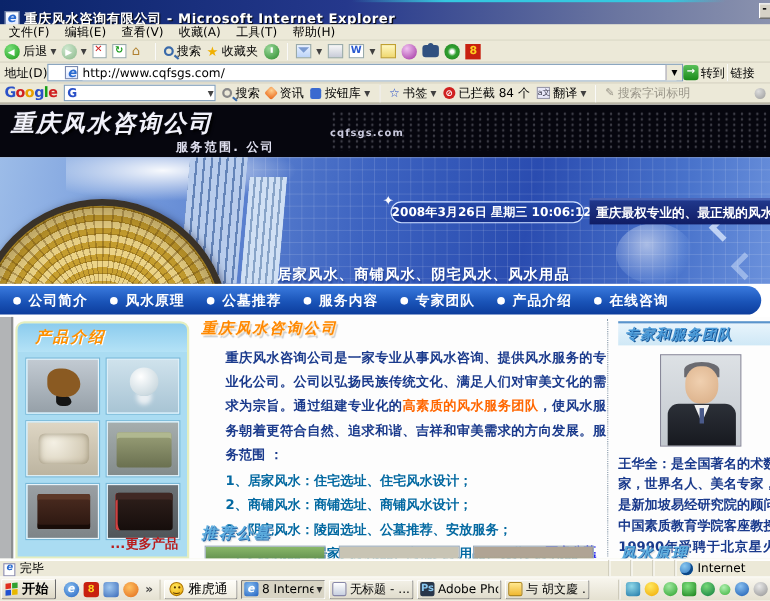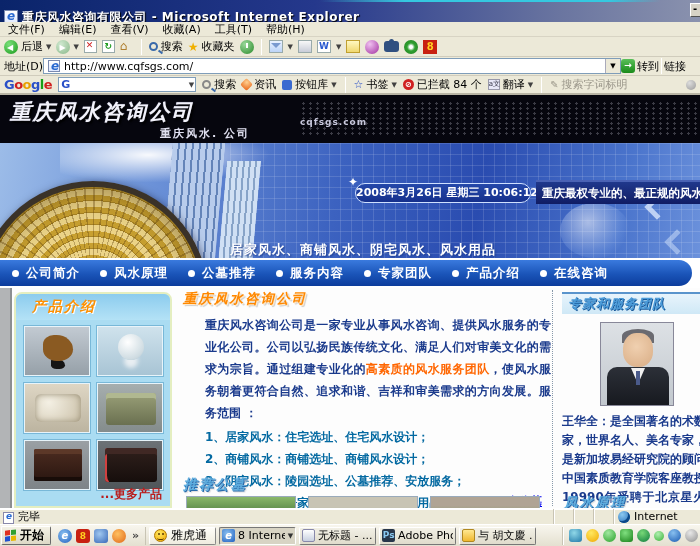--- a/index.html
+++ b/index.html
@@ -60,21 +60,21 @@
   .bino-i { width:15px; height:11px; background:#305080; border-radius:3px; position:relative; }
   .bino-i::after { content:""; position:absolute; left:5px; top:-2px; width:5px; height:5px; background:#305080; border-radius:50%; }
   .flower-i { width:14px; height:14px; border-radius:50%; background:radial-gradient(circle at 50% 50%,#fff 15%,#30a030 40%,#208020); }
   .red8-i { width:14px; height:14px; background:#c82010; color:#ffd020; font-weight:bold; font-size:10px; text-align:center; line-height:14px; }
 
   
   .addrbar { position:absolute; left:0; top:57px; width:700px; height:19px; background:#ece9d8;
     display:flex; align-items:center; gap:0; padding-left:4px; border-bottom:1px solid #d0ccbc; }
   .addr-label { font-size:11px; white-space:nowrap; }
   .addr-input-wrap { width:578px; height:16px; background:#fff; border:1px solid #7f9db9;
-    display:flex; align-items:center; padding-left:4px; position:relative; }
+    display:flex; align-items:center; padding-left:15px; position:relative; }
   .addr-input { border:none; outline:none; width:540px; font-size:11px; font-family:inherit; height:13px; }
   .addr-drop { position:absolute; right:0; top:0; width:15px; height:14px; background:#ece9d8;
     border-left:1px solid #aab; font-size:7px; text-align:center; line-height:14px; }
   .go-btn { display:flex; align-items:center; gap:2px; font-size:11px; white-space:nowrap; }
   .go-ic { width:14px; height:14px; background:linear-gradient(#5ac05a,#1a8a1a); border-radius:3px;
     color:#fff; font-size:9px; text-align:center; line-height:13px; font-weight:bold; }
   .links-label { font-size:11px; white-space:nowrap; }
 
   
   .googlebar { position:absolute; left:0; top:76px; width:700px; height:19px; background:#ece9d8;
@@ -135,21 +135,21 @@
   .chev { position:absolute; width:18px; height:18px; border-left:5px solid rgba(225,238,255,.75);
     border-bottom:5px solid rgba(225,238,255,.75); transform:rotate(45deg); }
   .chev.c1 { left:648px; top:55px; } .chev.c2 { left:668px; top:90px; opacity:.6; }
   .date-pill { position:absolute; left:355px; top:40px; width:176px; height:20px;
     background:linear-gradient(#2448aa,#16308c); border:1px solid #cfe0ff; border-radius:10px;
     color:#fff; font-size:11px; font-weight:bold; text-align:center; line-height:18px; white-space:nowrap; }
   .spark { position:absolute; left:348px; top:32px; color:#fff; font-size:12px; }
   .tagline-box { position:absolute; left:536px; top:37px; width:164px; height:24px;
     background:linear-gradient(#20388c,#101c64); border-top:2px solid #4a62b4;
     color:#fff; font-size:11.5px; font-weight:bold; line-height:22px; padding-left:6px; white-space:nowrap; overflow:hidden; }
-  .slogan1 { position:absolute; left:230px; top:98px; color:#fff; font-size:13px; font-weight:bold;
+  .slogan1 { position:absolute; left:252px; top:98px; color:#fff; font-size:13px; font-weight:bold;
     letter-spacing:1px; text-shadow:1px 1px 2px #1a3a8c; white-space:nowrap; }
 
   
   .navbar { position:absolute; left:0; top:165px; width:692px; height:26px;
     background:linear-gradient(#3a7ade 0%,#1a54b8 55%,#0c3c9c 100%); border-radius:0 13px 13px 0;
     display:flex; align-items:center; gap:20px; padding-left:12px; }
   .nav-item { display:flex; align-items:center; gap:7px; cursor:pointer; white-space:nowrap; }
   .nav-dot { width:7px; height:7px; border-radius:50%; background:#fff; }
   .nav-label { color:#fff; font-size:12.5px; font-weight:bold; letter-spacing:1px; }
 
@@ -400,21 +400,21 @@
   </span>
   <span class="gcirc"></span>
 </div>
 
 <div class="viewport">
 
   <div class="site-header">
     <div class="dots"></div>
     <div class="site-name">重庆风水咨询公司</div>
     <div class="site-domain">cqfsgs.com</div>
-    <div class="site-sub">重庆风水. 公司</div>
+    <div class="site-sub">服务范围. 公司</div>
   </div>
 
   <div class="banner">
     <div class="grid"></div>
     <div class="cloud"></div>
     <div class="bldg b1"></div>
     <div class="bldg b2"></div>
     <div class="compass"></div>
     <div class="crystal"></div>
     <div class="chev c1"></div>

